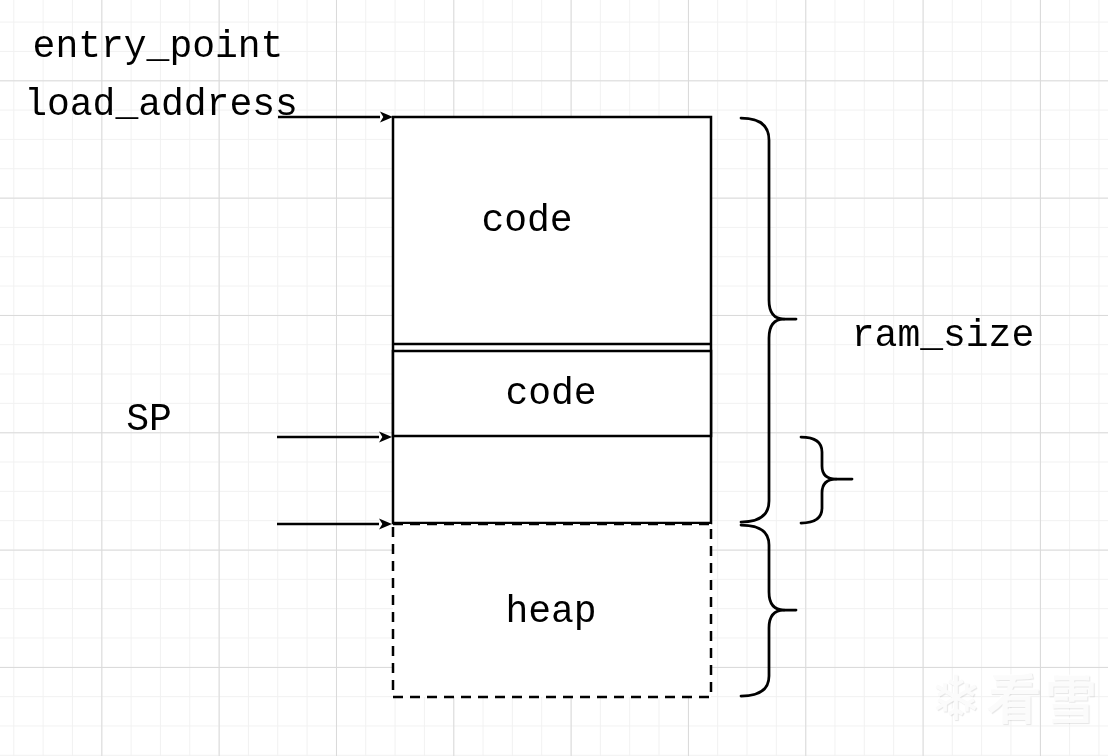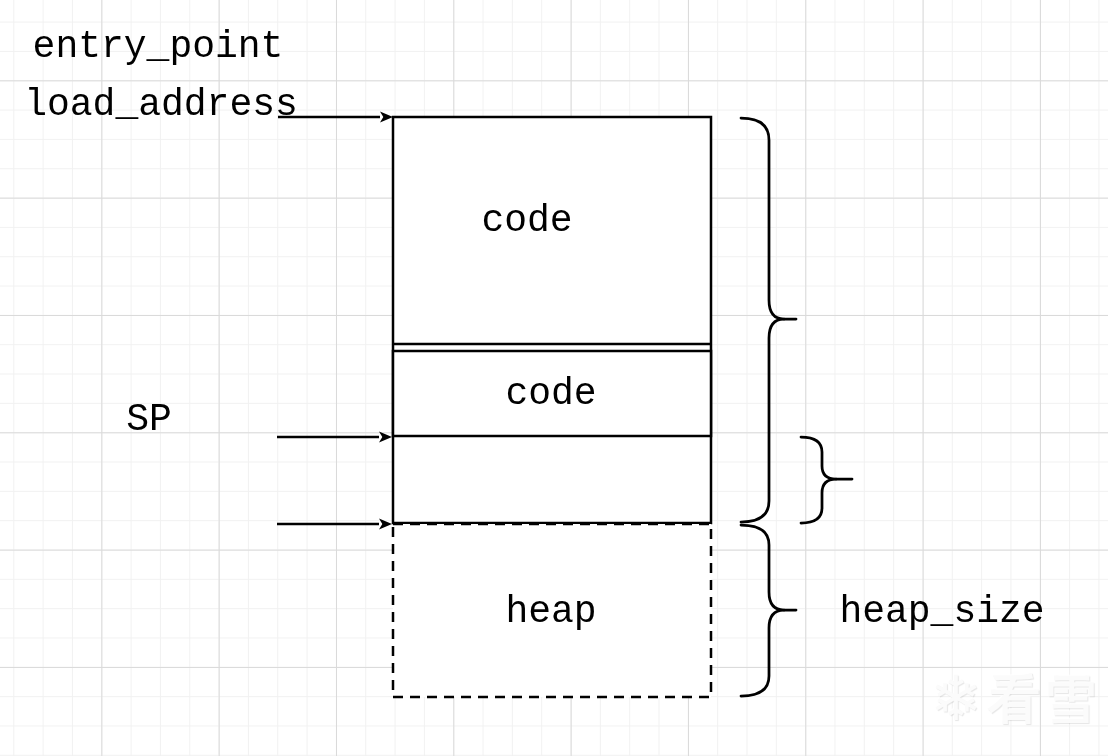--- a/index.html
+++ b/index.html
@@ -104,20 +104,20 @@
   </svg>
 
   <div class="lbl" style="left:158px; top:47px;">entry_point</div>
   <div class="lbl" style="left:161px; top:105px;">load_address</div>
   <div class="lbl" style="left:149px; top:420px;">SP</div>
 
   <div class="lbl" style="left:527px; top:221px;">code</div>
   <div class="lbl" style="left:551px; top:394px;">code</div>
   <div class="lbl" style="left:551px; top:612px;text-align:right;">heap</div>
 
-  <div class="lbl" style="left:942px; top:612px;">heap_size</div>
+  <div class="lbl" style="left:943px; top:336px;">ram_size</div>
 
   <div class="watermark">
     <span class="flake">❄</span>
     <span class="wm-text">看雪</span>
   </div>
 
 </div>
 
 </body></html>

